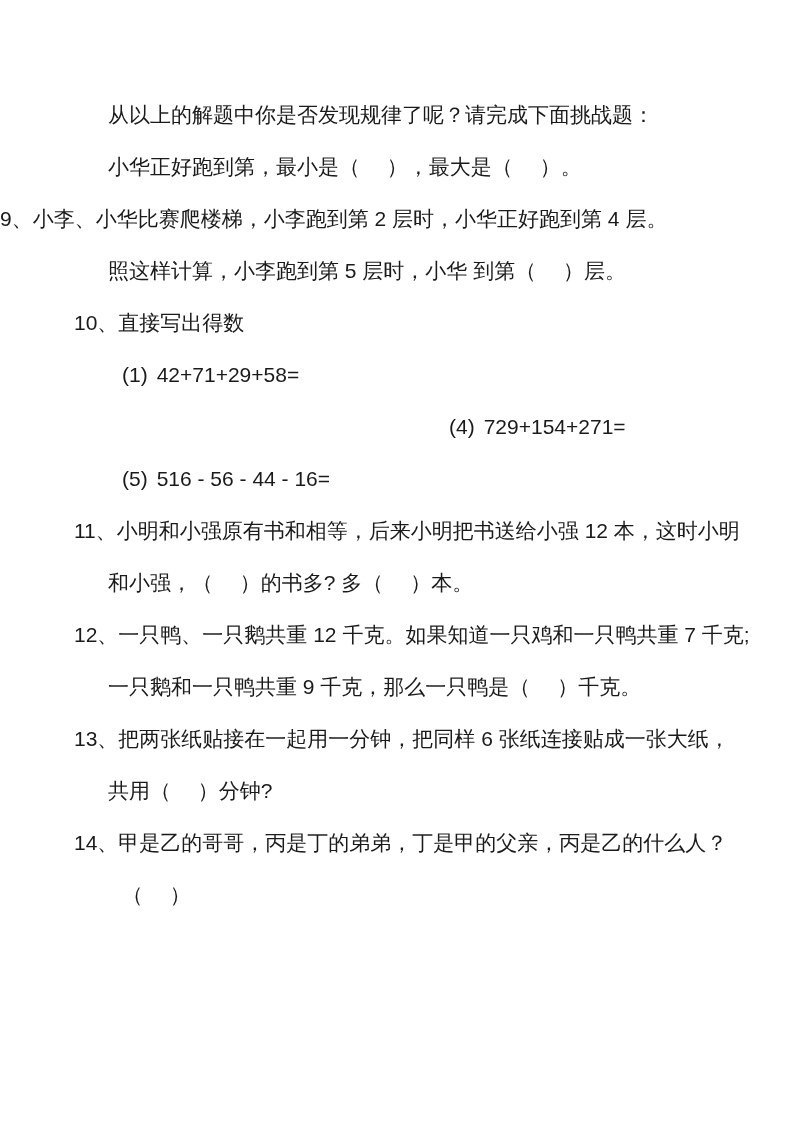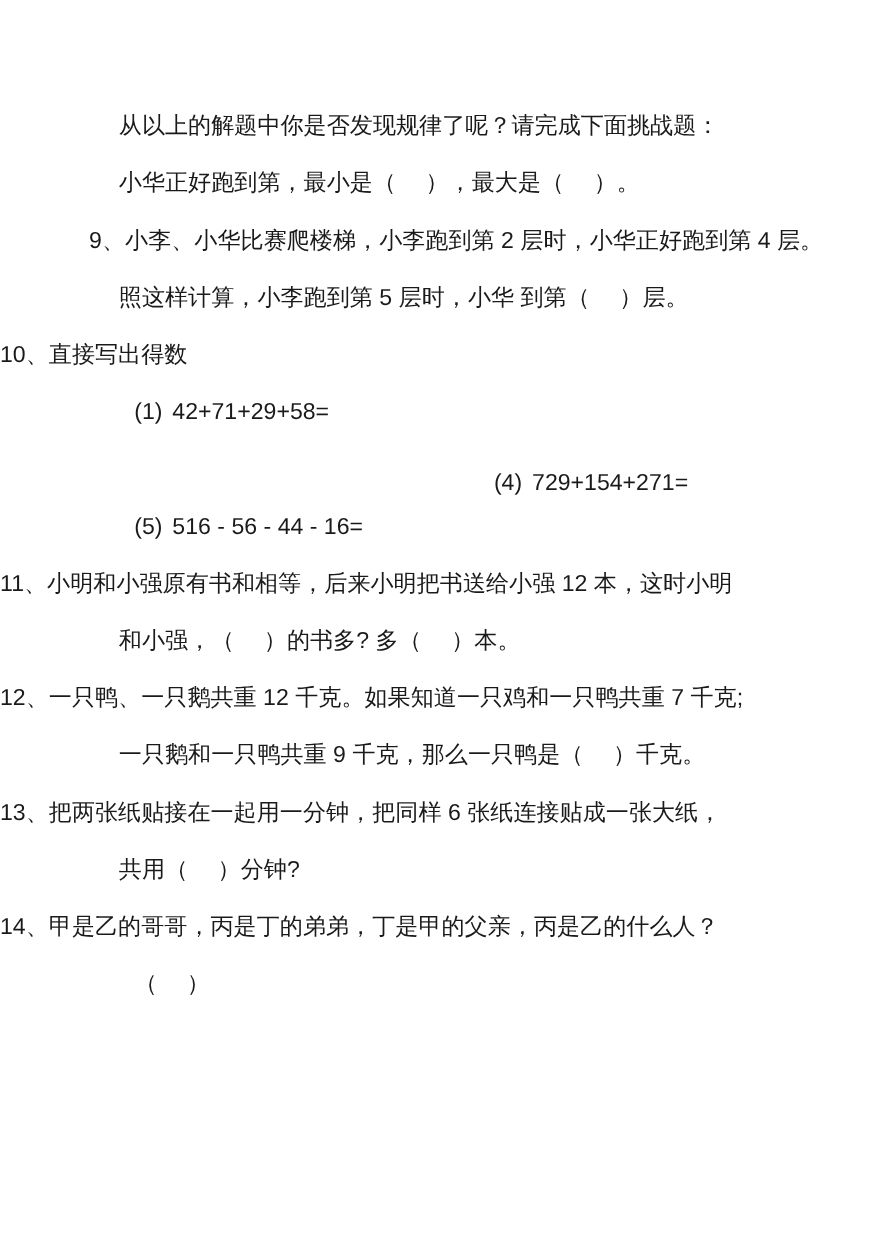--- a/index.html
+++ b/index.html
@@ -13,28 +13,28 @@
     font-size: 21px;
     box-sizing: border-box;
     padding-top: 89px;
     overflow: hidden;
   }
   .line {
     height: 52px;
     line-height: 52px;
     white-space: nowrap;
   }
-  .indent-num1 { padding-left: 81px; }   
-  .indent-num2 { }   
+  .indent-num1 { }   
+  .indent-num2 { padding-left: 74px; }   
   .indent-cont { padding-left: 108px; }  
   .indent-math { padding-left: 122px; }  
   .math-row { position: relative; padding-left: 40px; }
   .m-a  { position: absolute; left: 122px; top: 0; }
   .m-b1 { position: absolute; left: 457px; top: 0; }
-  .m-b2 { position: absolute; left: 449px; top: 12px; }
+  .m-b2 { position: absolute; left: 449px; top: 0; }
   .m-label { margin-right: 9px; }
 </style>
 </head>
 <body>
 
 <div class="page">
 
   <div class="line indent-cont">从以上的解题中你是否发现规律了呢？请完成下面挑战题：</div>
 
   <div class="line indent-cont">小华正好跑到第，最小是（　 ），最大是（　 ）。</div>

